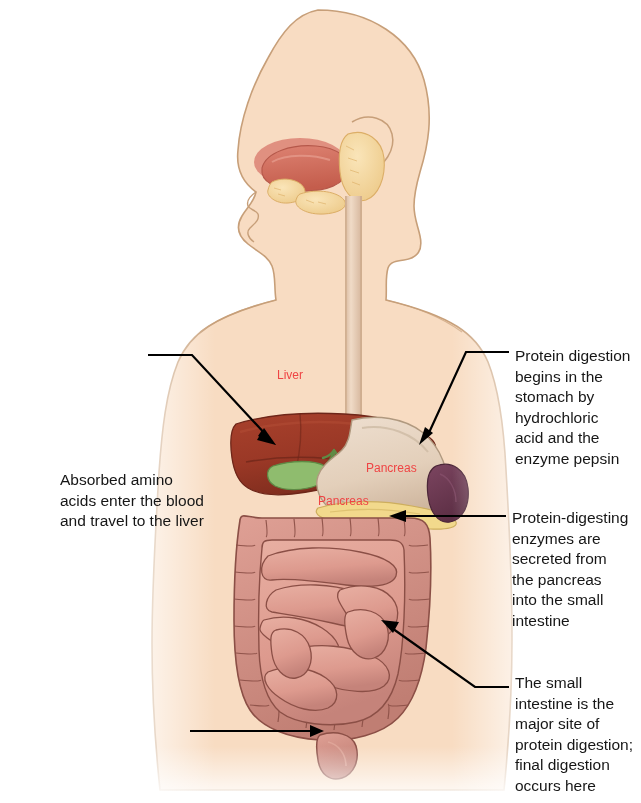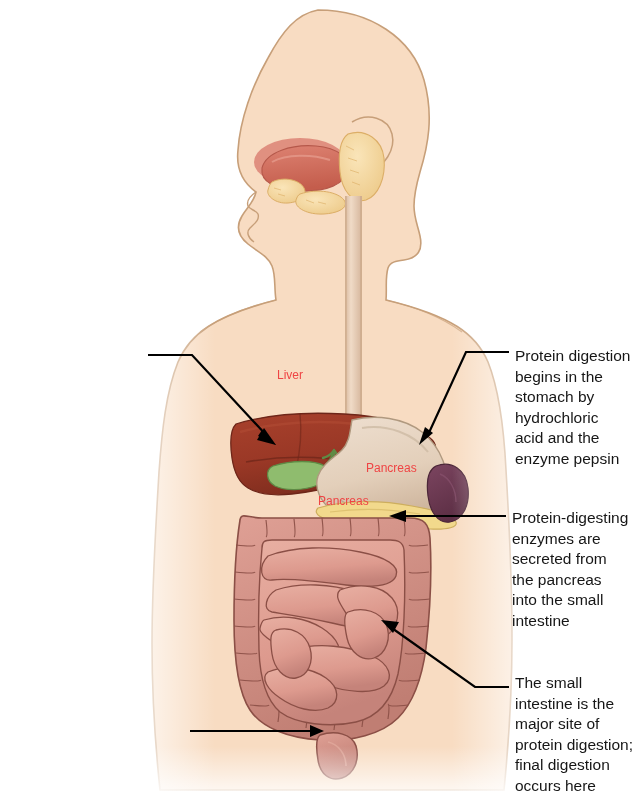--- a/index.html
+++ b/index.html
@@ -281,20 +281,23 @@
       <polygon points="381,620 399,622 393,633"></polygon>
       <polygon points="324,731 310,725 310,737"></polygon>
     </g>
   </svg>
 
   <div class="organ-label" style="left:277px;top:368px;">Liver</div>
   <div class="organ-label" style="left:366px;top:461px;">Pancreas</div>
   <div class="organ-label" style="left:318px;top:494px;">Pancreas</div>
 
 
+  <div class="callout" style="left:60px;top:470px;width:186px;">Absorbed amino
+acids enter the blood
+and travel to the liver</div>
 
   <div class="callout" style="left:515px;top:346px;width:128px;">Protein digestion
 begins in the
 stomach by
 hydrochloric
 acid and the
 enzyme pepsin</div>
 
   <div class="callout" style="left:512px;top:508px;width:132px;">Protein-digesting
 enzymes are

